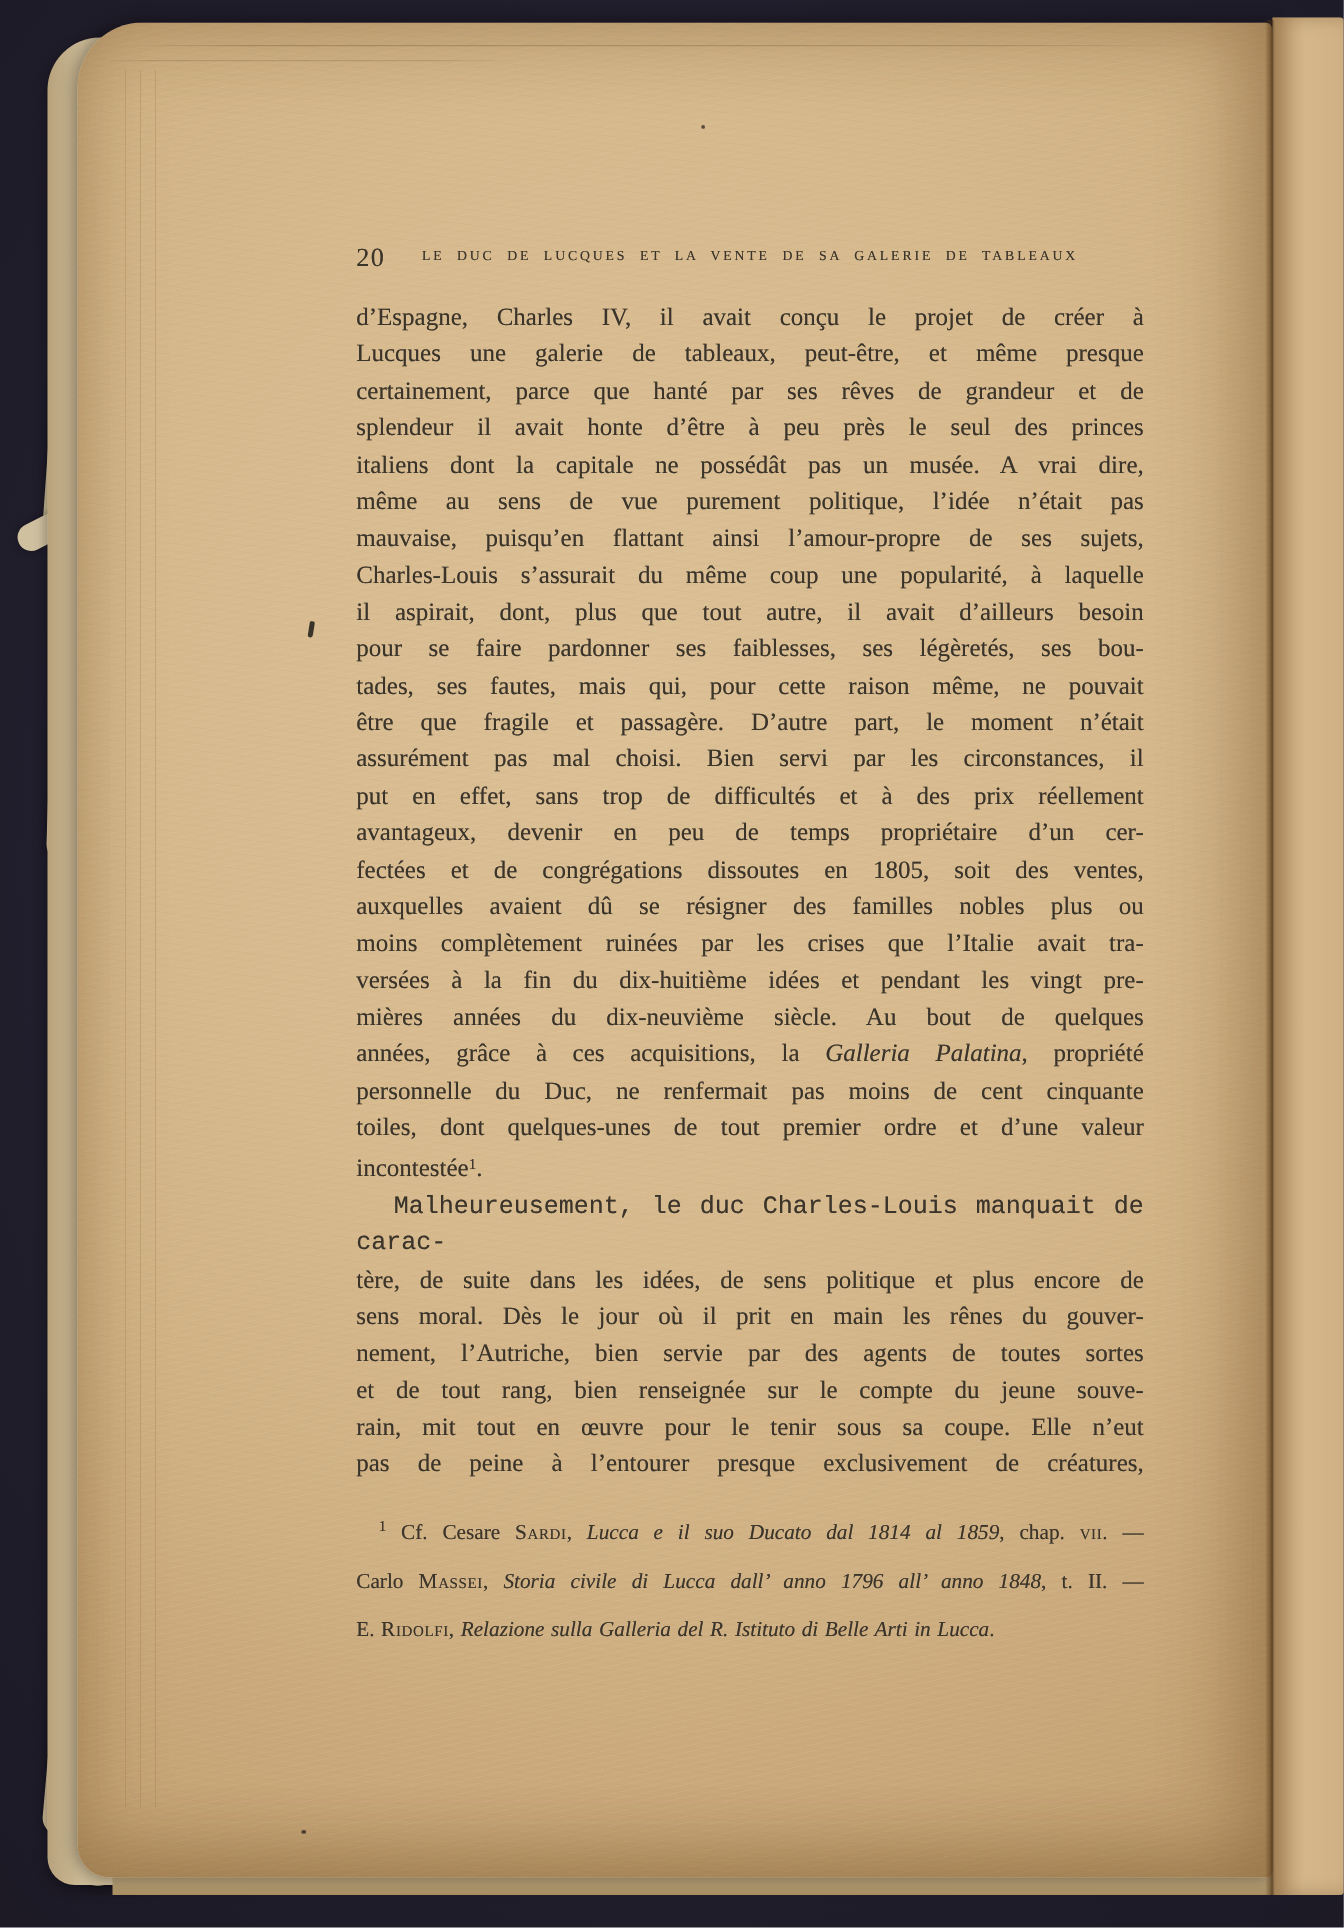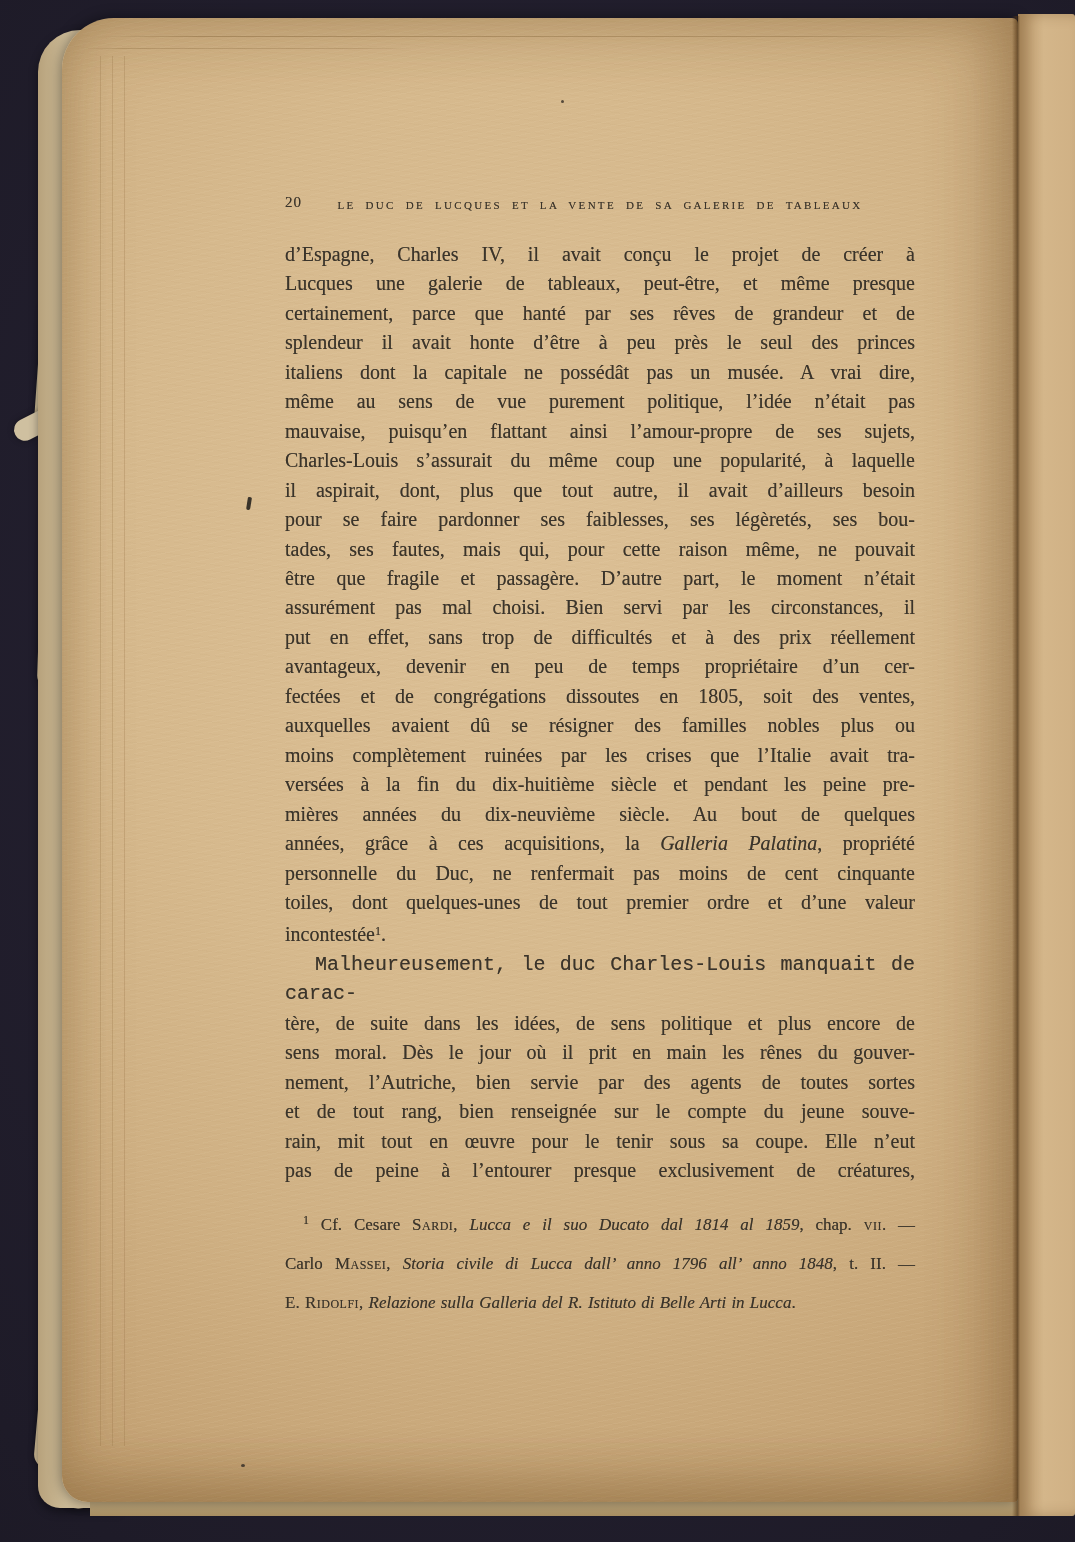--- a/index.html
+++ b/index.html
@@ -44,21 +44,21 @@
   .hl.h2{left:84px;top:48px;width:330px;opacity:.7;}
   .vlines{left:100px;top:56px;width:36px;height:1390px;background:repeating-linear-gradient(90deg, rgba(140,105,60,.30) 0 1px, transparent 1px 12px);opacity:.8;}
 
   
   .crease{left:1012px;top:16px;width:8px;height:1500px;background:linear-gradient(90deg,transparent,rgba(86,56,24,.55) 55%,rgba(60,38,14,.6) 65%,transparent);}
   .facing{left:1018px;top:14px;width:57px;height:1502px;background:linear-gradient(90deg,#c3a173,#d4b68a 45%,#d0b185);box-shadow:inset 10px 0 14px rgba(95,62,26,.35);border-radius:0 3px 3px 0;}
 
   
   .textlayer{left:285px;top:196px;width:630px;color:#3a342b;}
   .runhead{position:relative;height:24px;margin-bottom:20px;}
-  .pagenum{position:absolute;left:0;top:-2px;font-size:15px;letter-spacing:1px;}
+  .pagenum{position:absolute;left:0;top:-2px;font-size:21px;letter-spacing:1px;}
   .runtitle{display:block;text-align:center;font-size:11px;letter-spacing:2.3px;word-spacing:5px;padding-top:3px;white-space:nowrap;}
   .line{font-size:20px;line-height:29.45px;text-align:justify;text-align-last:justify;word-spacing:1.5px;white-space:normal;}
   .line.end{text-align-last:left;}
   .line.indent{text-indent:30px;font-family:Liberation Mono, monospace;}
   .it{font-style:italic;}
   .sup{font-size:12px;vertical-align:6px;}
   .footnote{margin-top:21px;font-size:17px;line-height:27px;}
   .fline{text-align:justify;text-align-last:justify;word-spacing:1px;margin-top:12px;}
   .fline.end{text-align-last:left;}
   .fline.first{text-indent:18px;}
@@ -116,21 +116,21 @@
     <div class="line">il aspirait, dont, plus que tout autre, il avait d’ailleurs besoin</div>
     <div class="line">pour se faire pardonner ses faiblesses, ses légèretés, ses bou-</div>
     <div class="line">tades, ses fautes, mais qui, pour cette raison même, ne pouvait</div>
     <div class="line">être que fragile et passagère. D’autre part, le moment n’était</div>
     <div class="line">assurément pas mal choisi. Bien servi par les circonstances, il</div>
     <div class="line">put en effet, sans trop de difficultés et à des prix réellement</div>
     <div class="line">avantageux, devenir en peu de temps propriétaire d’un cer-</div>
     <div class="line">fectées et de congrégations dissoutes en 1805, soit des ventes,</div>
     <div class="line">auxquelles avaient dû se résigner des familles nobles plus ou</div>
     <div class="line">moins complètement ruinées par les crises que l’Italie avait tra-</div>
-    <div class="line">versées à la fin du dix-huitième siècle et pendant les peine pre-</div>
+    <div class="line">versées à la fin du dix-huitième idées et pendant les vingt pre-</div>
     <div class="line">mières années du dix-neuvième siècle. Au bout de quelques</div>
     <div class="line"><span>années, grâce à ces acquisitions, la </span><span class="it">Galleria Palatina</span><span>, propriété</span></div>
     <div class="line">personnelle du Duc, ne renfermait pas moins de cent cinquante</div>
     <div class="line">toiles, dont quelques-unes de tout premier ordre et d’une valeur</div>
     <div class="line end"><span>incontestée</span><span class="sup">1</span><span>.</span></div>
   </div>
 
   <div>
     <div class="line indent">Malheureusement, le duc Charles-Louis manquait de carac-</div>
     <div class="line">tère, de suite dans les idées, de sens politique et plus encore de</div>

